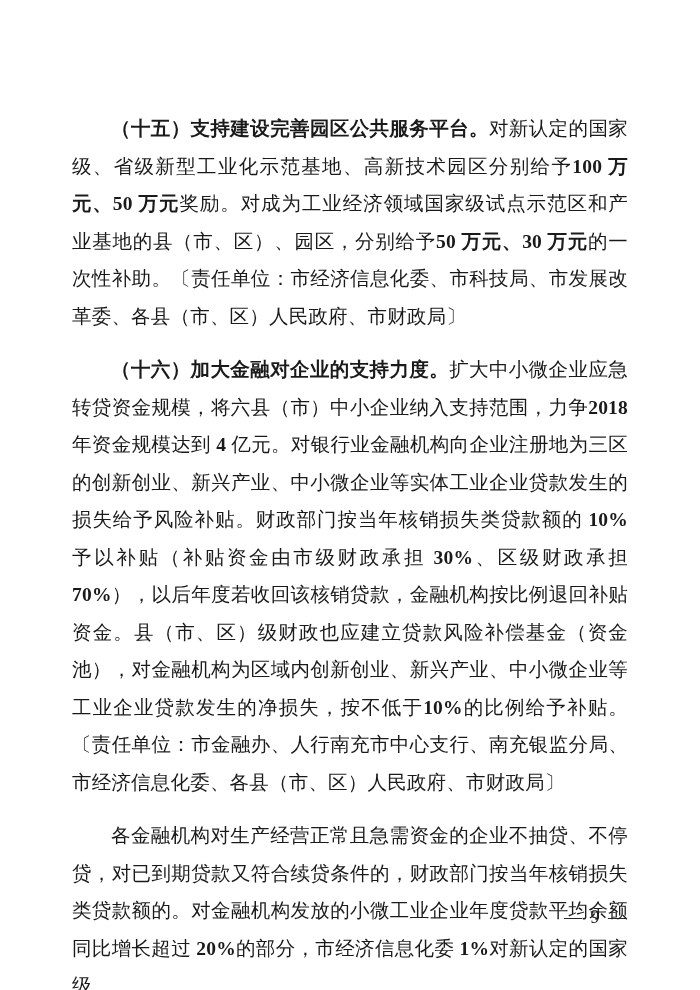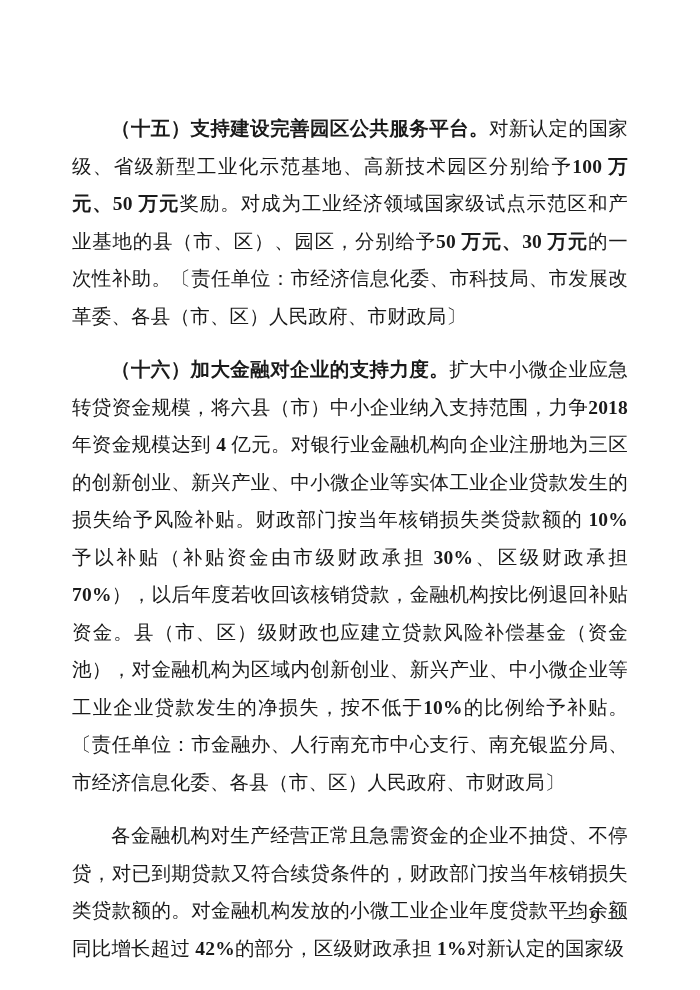--- a/index.html
+++ b/index.html
@@ -47,16 +47,16 @@
     color: #1a1a1a;
   }
 </style>
 </head>
 <body>
 
 <div class="page">
   <div class="doc-body">
     <p class="para"><span class="b">（十五）支持建设完善园区公共服务平台。</span><span>对新认定的国家级、省级新型工业化示范基地、高新技术园区分别给予</span><span class="b">100 万元、50 万元</span><span>奖励。对成为工业经济领域国家级试点示范区和产业基地的县（市、区）、园区，分别给予</span><span class="b">50 万元、30 万元</span><span>的一次性补助。〔责任单位：市经济信息化委、市科技局、市发展改革委、各县（市、区）人民政府、市财政局〕</span></p>
     <p class="para"><span class="b">（十六）加大金融对企业的支持力度。</span><span>扩大中小微企业应急转贷资金规模，将六县（市）中小企业纳入支持范围，力争</span><span class="b">2018</span><span>年资金规模达到 </span><span class="b">4</span><span> 亿元。对银行业金融机构向企业注册地为三区的创新创业、新兴产业、中小微企业等实体工业企业贷款发生的损失给予风险补贴。财政部门按当年核销损失类贷款额的 </span><span class="b">10%</span><span>予以补贴（补贴资金由市级财政承担 </span><span class="b">30%</span><span>、区级财政承担 </span><span class="b">70%</span><span>），以后年度若收回该核销贷款，金融机构按比例退回补贴资金。县（市、区）级财政也应建立贷款风险补偿基金（资金池），对金融机构为区域内创新创业、新兴产业、中小微企业等工业企业贷款发生的净损失，按不低于</span><span class="b">10%</span><span>的比例给予补贴。〔责任单位：市金融办、人行南充市中心支行、南充银监分局、市经济信息化委、各县（市、区）人民政府、市财政局〕</span></p>
-    <p class="para"><span>各金融机构对生产经营正常且急需资金的企业不抽贷、不停贷，对已到期贷款又符合续贷条件的，财政部门按当年核销损失类贷款额的。对金融机构发放的小微工业企业年度贷款平均余额同比增长超过 </span><span class="b">42%</span><span>的部分，区级财政承担 </span><span class="b">1%</span><span>对新认定的国家级</span></p>
+    <p class="para"><span>各金融机构对生产经营正常且急需资金的企业不抽贷、不停贷，对已到期贷款又符合续贷条件的，财政部门按当年核销损失类贷款额的。对金融机构发放的小微工业企业年度贷款平均余额同比增长超过 </span><span class="b">20%</span><span>的部分，市经济信息化委 </span><span class="b">1%</span><span>对新认定的国家级</span></p>
   </div>
   <div class="page-number">— 9 —</div>
 </div>
 
 </body></html>

